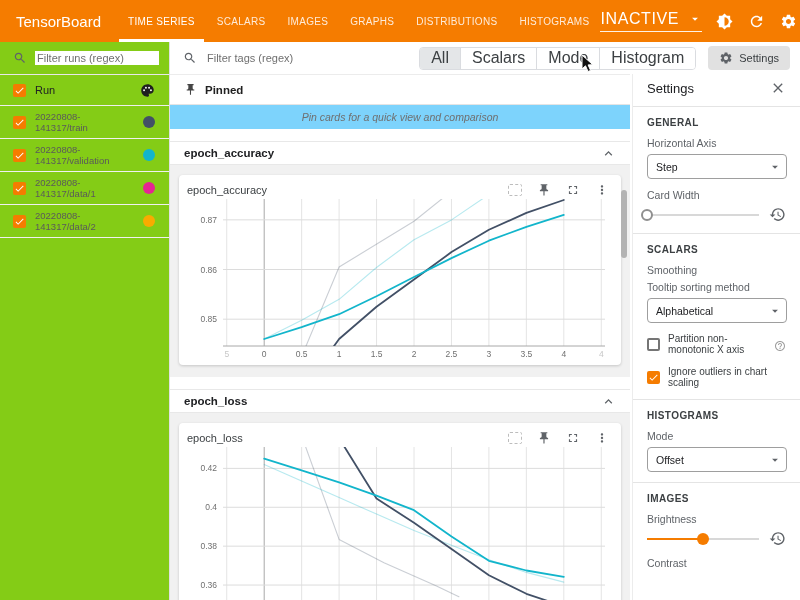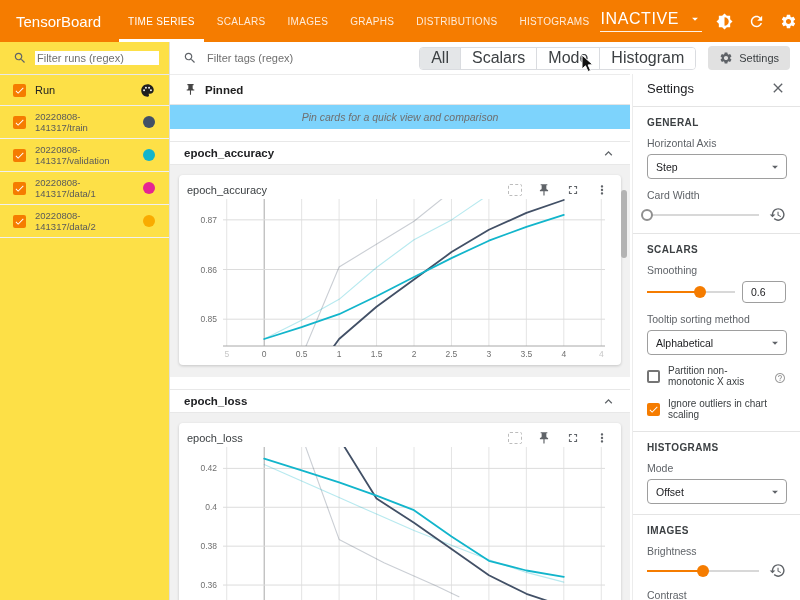--- a/index.html
+++ b/index.html
@@ -13,21 +13,21 @@
   .tab{position:relative;display:flex;align-items:center;padding:0 11px;font-size:10px;font-weight:500;letter-spacing:.3px;color:rgba(255,255,255,.85);cursor:pointer;white-space:nowrap;}
   .tab.active{color:#fff;}
   .tab.active::after{content:"";position:absolute;left:2px;right:2px;bottom:0;height:3px;background:#fff;}
   .topbar-right{margin-left:auto;display:flex;align-items:center;gap:12px;padding-right:14px;}
   .status-select{display:flex;align-items:center;justify-content:space-between;width:102px;border-bottom:1px solid rgba(255,255,255,.9);padding-bottom:3px;cursor:pointer;}
   .status-select span{font-size:16px;font-weight:500;letter-spacing:.6px;}
   .icon-btn{width:20px;height:20px;display:flex;align-items:center;justify-content:center;cursor:pointer;}
   .icon-btn svg{width:17px;height:17px;fill:#fff;}
 
   
-  .sidebar{position:absolute;left:0;top:42px;width:170px;bottom:0;background:#fde047;border-right:1px solid #e0e0e0;box-sizing:border-box;z-index:10;}
+  .sidebar{position:absolute;left:0;top:42px;width:170px;bottom:0;background:#84cc16;border-right:1px solid #e0e0e0;box-sizing:border-box;z-index:10;}
   .sidebar-search{display:flex;align-items:center;gap:8px;height:32px;padding:0 0 0 13px;border-bottom:1px solid #e8e8e8;}
   .sidebar-search svg,.toolbar-search svg{width:14px;height:14px;fill:#5f6368;flex:none;}
   .sidebar-search input{border:none;outline:none;font-size:11px;width:120px;color:#202124;font-family:"Liberation Sans",sans-serif;}
   .sidebar-search input::placeholder{color:#6f6f6f;}
   .run-header{display:flex;align-items:center;height:30px;padding:0 14px 0 13px;border-bottom:1px solid #eee;}
   .run-header .hdr-label{font-size:11px;color:#202124;margin-left:9px;}
   .palette{margin-left:auto;width:15px;height:15px;}
   .run-row{display:flex;align-items:center;min-height:28px;padding:2px 14px 2px 13px;border-bottom:1px solid #f0f0f0;cursor:pointer;}
   .run-label{font-size:9.5px;line-height:11px;color:#5a5a5a;margin-left:9px;width:92px;overflow-wrap:break-word;}
   .run-dot{margin-left:auto;width:12px;height:12px;border-radius:50%;flex:none;}
@@ -383,28 +383,20 @@
       <span class="reset-btn">
         <svg viewBox="0 0 24 24">
             <path d="M13 3c-4.97 0-9 4.03-9 9H1l3.89 3.89.07.14L9 12H6c0-3.87 3.13-7 7-7s7 3.13 7 7-3.13 7-7 7c-1.93 0-3.68-.79-4.94-2.06l-1.42 1.42C8.27 19.99 10.51 21 13 21c4.97 0 9-4.03 9-9s-4.03-9-9-9zm-1 5v5l4.28 2.54.72-1.21-3.5-2.08V8H12z"></path>
           </svg>
       </span>
     </div>
     <hr class="panel-divider">
 
     <div class="sec-head">SCALARS</div>
     <div class="field-label">Smoothing</div>
-    <div class="slider-row">
-      <div class="slider" style="width:88px">
-        <div class="track"></div>
-          <div class="fill" style="width: 60%;"></div>
-          <div class="thumb" style="left: calc(60% - 6px);"></div>
-      </div>
-      <input class="num-input" value="0.6" style="">
-    </div>
     <div class="field-label">Tooltip sorting method</div>
     <div class="dropdown">
       <span>Alphabetical</span>
       <svg viewBox="0 0 24 24">
           <path d="M7 10l5 5 5-5z"></path>
         </svg>
     </div>
     <div class="cb-row">
       <span class="cb un"></span>
       <span class="cb-label">Partition non-monotonic X axis</span>

